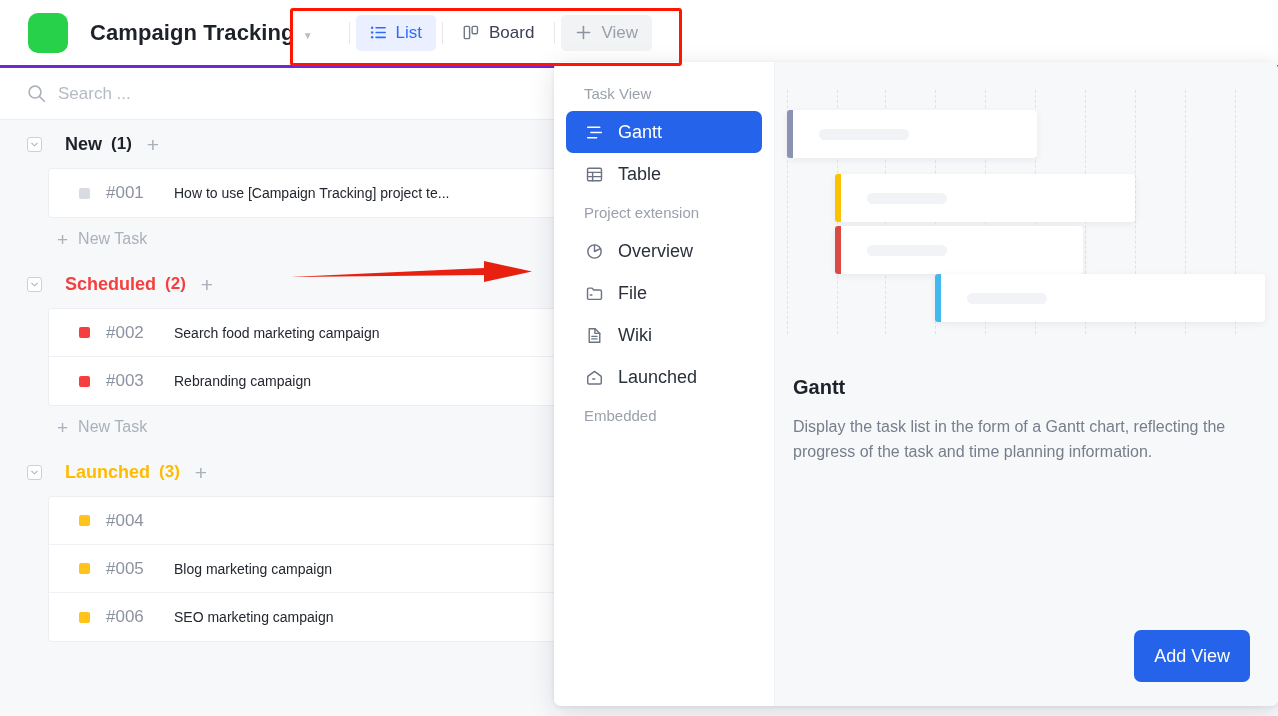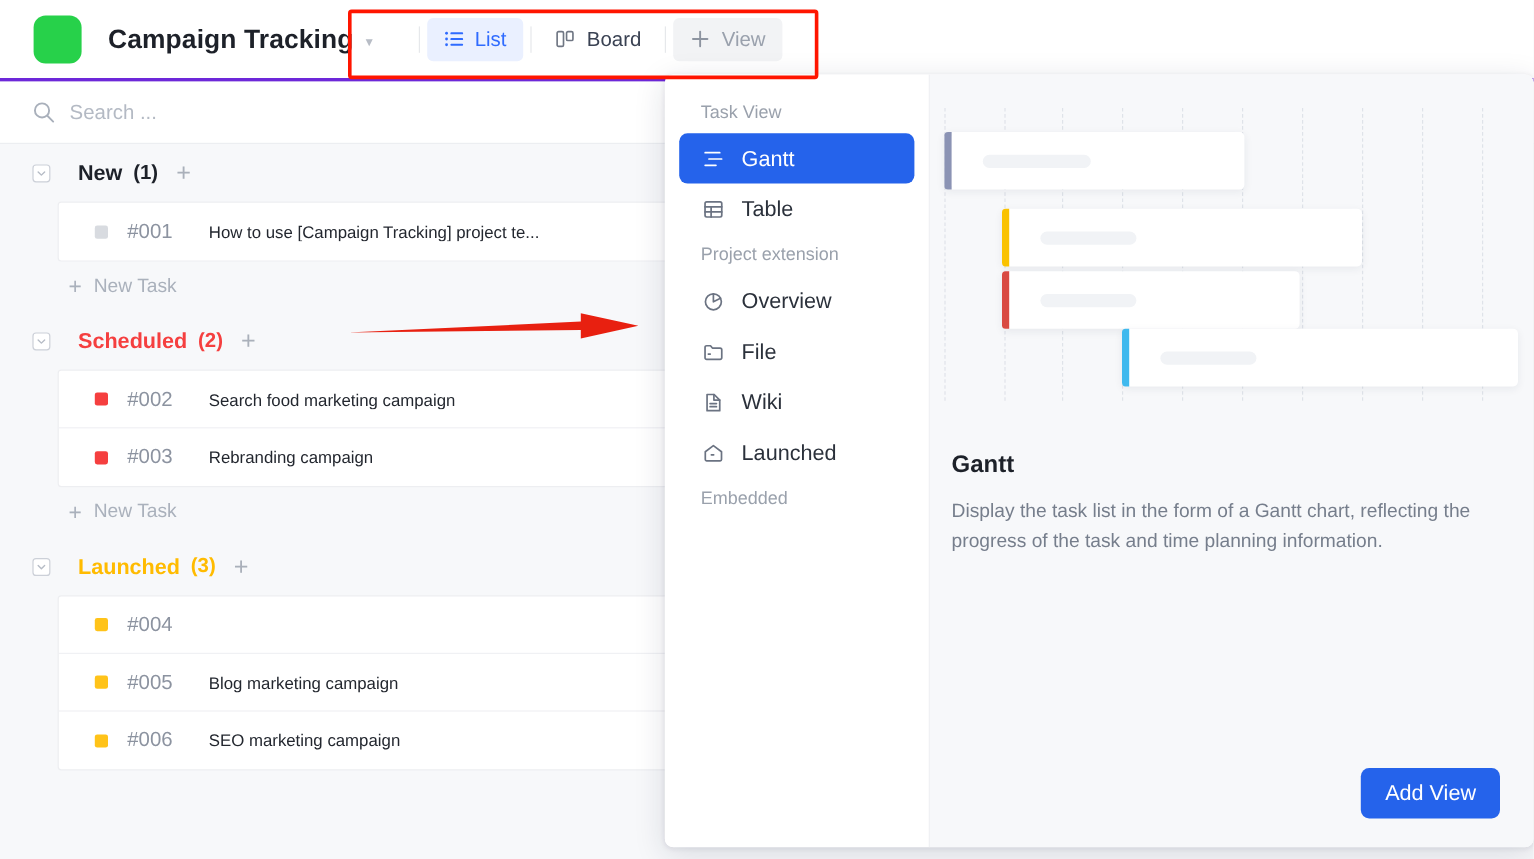--- a/index.html
+++ b/index.html
@@ -122,21 +122,21 @@
           box-shadow: 0 2px 7px rgba(30,40,70,.07); display:flex; align-items:center; }
   .gbar .cap { width: 6px; height: 48px; border-radius: 3px 0 0 3px; flex: none; }
   .gbar .ph { height: 11px; border-radius: 6px; background: #f1f3f6; margin-left: 26px; }
 
   .pv-title { margin: 14px 0 0 18px; font-size: 20px; font-weight: bold; color: #1d2129; }
   .pv-desc  { margin: 16px 18px 0 18px; font-size: 16px; line-height: 1.55; color: #767e8c; }
 
   .addview {
     position: absolute; right: 28px; bottom: 24px;
     background: #2563eb; color: #fff; border: none; border-radius: 7px;
-    padding: 0 20px; height: 42px; font-size: 18px; font-family: inherit;
+    padding: 0 20px; height: 52px; font-size: 18px; font-family: inherit;
     cursor: pointer;
   }
 </style>
 </head>
 <body>
 
 <div id="root">
 
   <div class="topbar">
     <div class="logo"></div>

